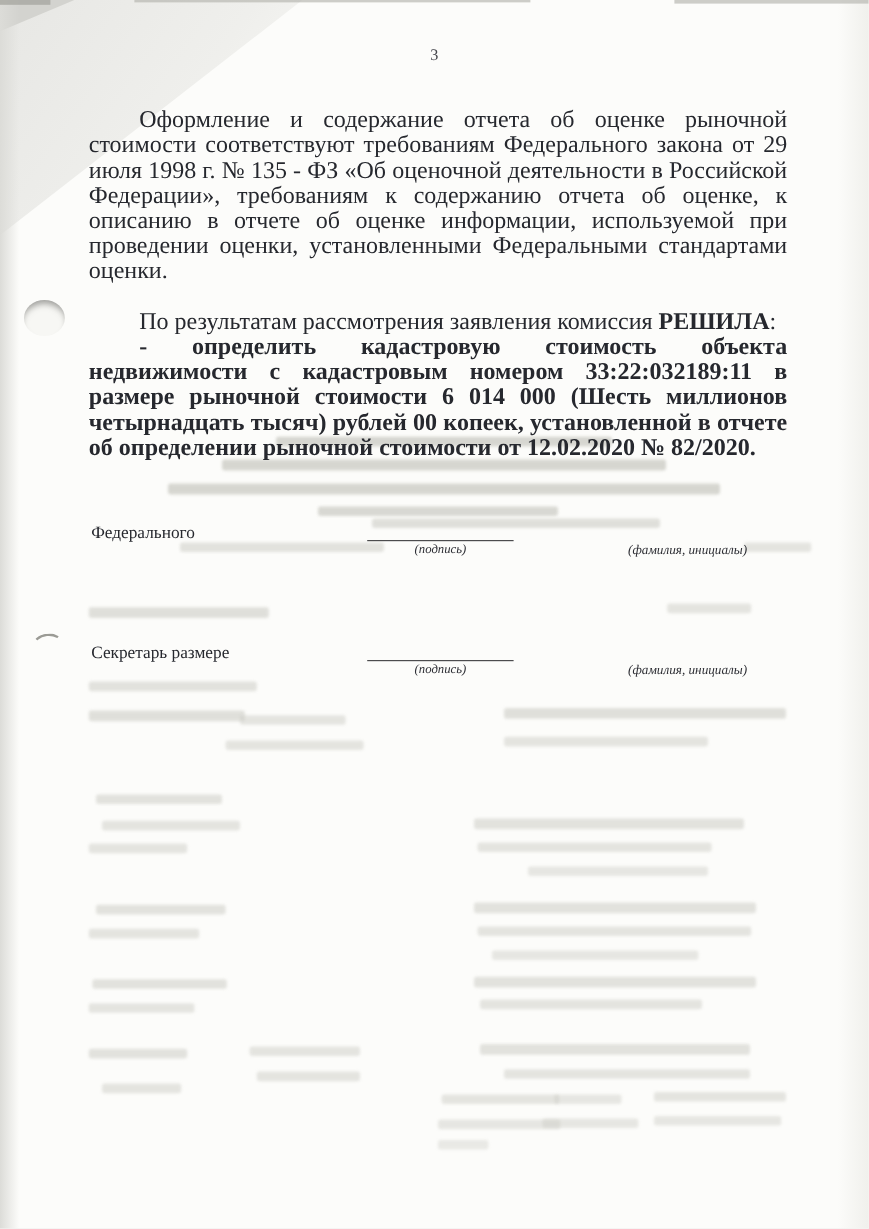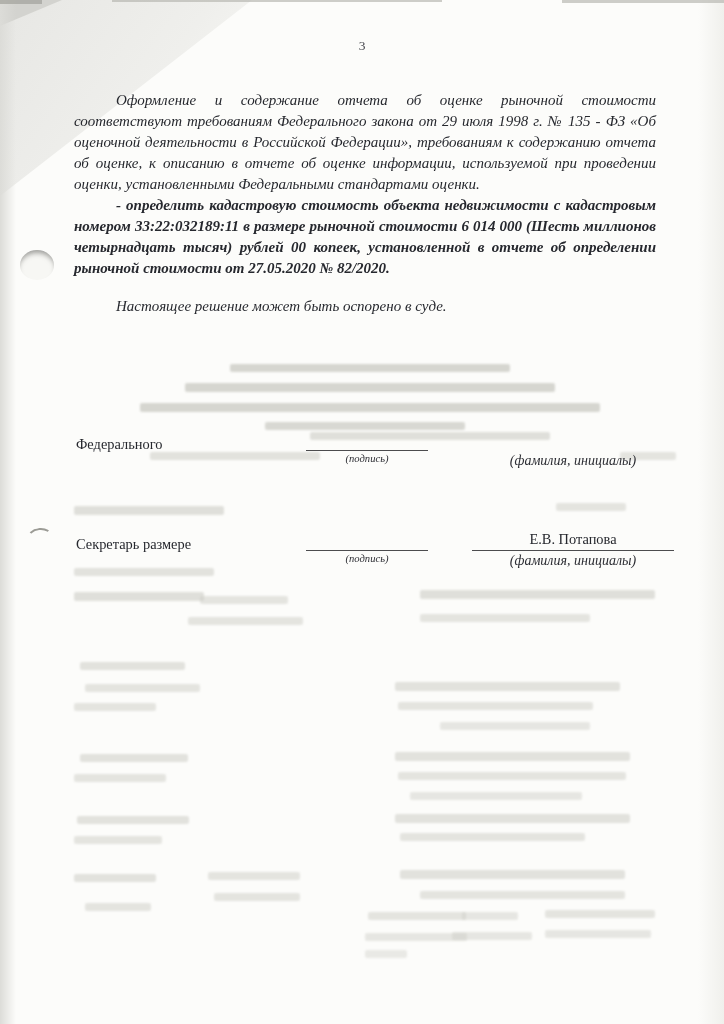--- a/index.html
+++ b/index.html
@@ -61,21 +61,21 @@
     border-radius: 2px;
     filter: blur(1.2px);
   }
   
   .page-number {
     position: absolute; top: 38px; left: 0; width: 100%;
     text-align: center; font-size: 13.5px; color: #45464c;
   }
   .body-text {
     position: absolute; left: 74px; top: 90px; width: 582px;
-    font-size: 15px; line-height: 21px; text-align: justify; font-style: italic;
+    font-size: 20px; line-height: 21px; text-align: justify;
   }
   .body-text p { text-indent: 42px; }
   .p-resolution { margin-top: 21px; }
   .p-decision { font-weight: bold; }
   .p-appeal { margin-top: 17px; }
   b.verdict { font-weight: bold; }
   
   .sig-row {
     position: absolute; left: 74px; width: 602px; height: 46px;
   }
@@ -92,21 +92,21 @@
     position: absolute; left: 232px; top: 23px; width: 122px;
     text-align: center; font-size: 10.6px; font-style: italic; color: #2d2e34;
   }
   .name-wrap {
     position: absolute; left: 398px; top: 0; width: 202px; height: 21px;
     border-bottom: 1.4px solid #4c4c4e;
     text-align: center; font-size: 14.4px; line-height: 19px;
   }
   .name-caption {
     position: absolute; left: 398px; top: 23px; width: 202px;
-    text-align: center; font-size: 14px; font-style: italic; color: #2d2e34;
+    text-align: center; font-size: 11px; font-style: italic; color: #2d2e34;
   }
 </style>
 </head>
 <body>
 
 <div class="page">
 
   <div class="fold-topleft"></div>
   <div class="fold-tip"></div>
   <div class="edge-left"></div>
@@ -159,32 +159,31 @@
       <div class="bleed" style="left: 365px; top: 933px; width: 102px; height: 8px; opacity: 0.45;"></div>
       <div class="bleed" style="left: 452px; top: 932px; width: 80px; height: 8px; opacity: 0.45;"></div>
       <div class="bleed" style="left: 545px; top: 930px; width: 106px; height: 8px; opacity: 0.45;"></div>
       <div class="bleed" style="left: 365px; top: 950px; width: 42px; height: 8px; opacity: 0.4;"></div>
     </div>
 
   <div class="page-number">3</div>
 
   <div class="body-text">
     <p>Оформление и содержание отчета об оценке рыночной стоимости соответствуют требованиям Федерального закона от 29 июля 1998 г. № 135 - ФЗ «Об оценочной деятельности в Российской Федерации», требованиям к содержанию отчета об оценке, к описанию в отчете об оценке информации, используемой при проведении оценки, установленными Федеральными стандартами оценки.</p>
-    <p class="p-decision">- определить кадастровую стоимость объекта недвижимости с кадастровым номером 33:22:032189:11 в размере рыночной стоимости 6 014 000 (Шесть миллионов четырнадцать тысяч) рублей 00 копеек, установленной в отчете об определении рыночной стоимости от 27.05.2020 № 82/2020.</p>
-    <p class="p-appeal">Настоящее решение может быть оспорено в суде.</p>
+    <p class="p-resolution"><span>По результатам рассмотрения заявления комиссия </span><b class="verdict">РЕШИЛА</b><span>:</span></p>
+    <p class="p-decision">- определить кадастровую стоимость объекта недвижимости с кадастровым номером 33:22:032189:11 в размере рыночной стоимости 6 014 000 (Шесть миллионов четырнадцать тысяч) рублей 00 копеек, установленной в отчете об определении рыночной стоимости от 12.02.2020 № 82/2020.</p>
   </div>
 
   <div class="sig-row chairman">
     <span class="sig-role">Федерального</span>
     <span class="sig-line"></span>
     <span class="sig-caption">(подпись)</span>
     <span class="name-caption">(фамилия, инициалы)</span>
   </div>
 
   <div class="sig-row secretary">
     <span class="sig-role">Секретарь размере</span>
     <span class="sig-line"></span>
     <span class="sig-caption">(подпись)</span>
-    <span class="name-wrap">Е.В. Потапова</span>
     <span class="name-caption">(фамилия, инициалы)</span>
   </div>
 
 </div>
 
 </body></html>

